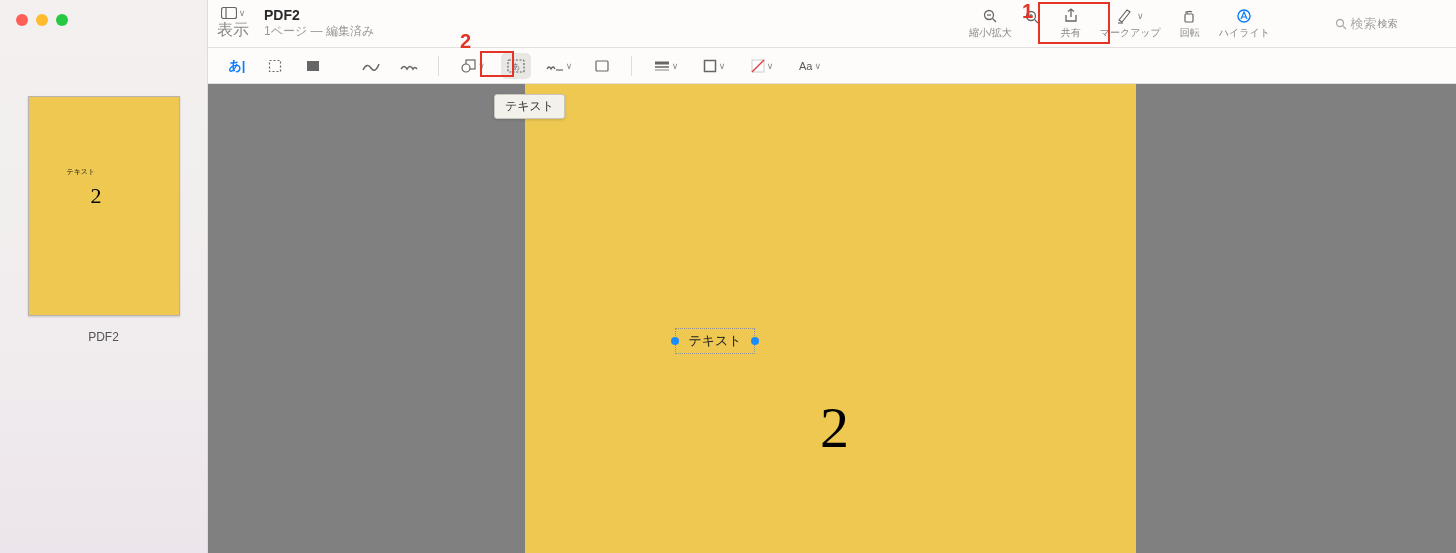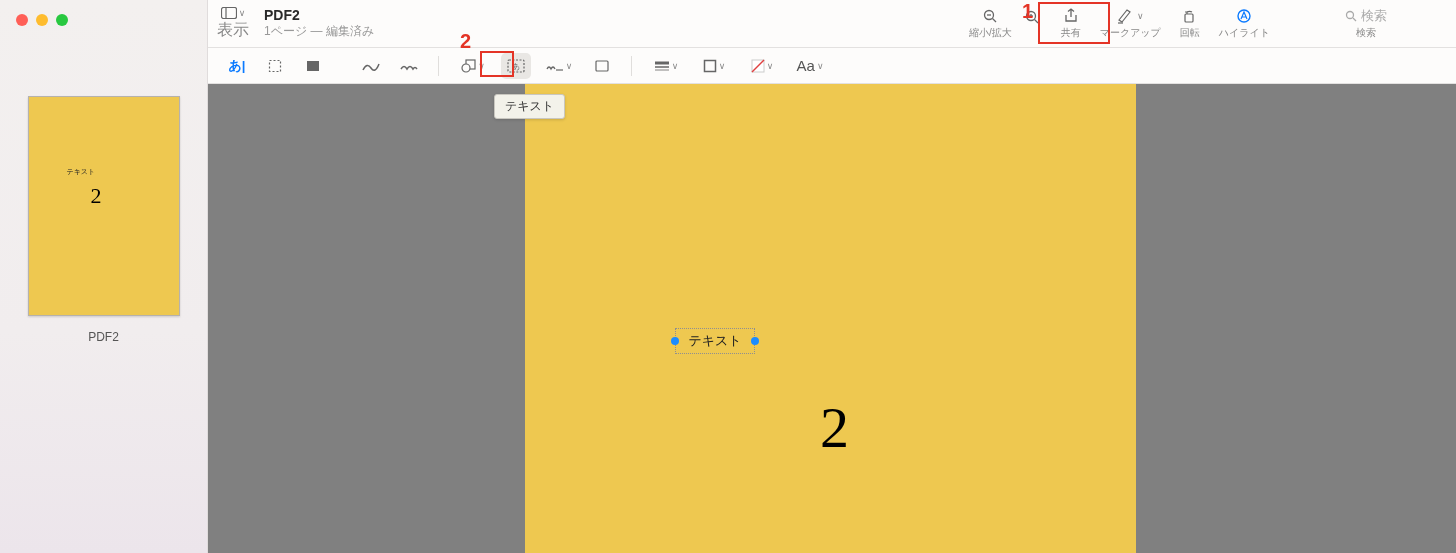--- a/index.html
+++ b/index.html
@@ -23,21 +23,21 @@
   .view-btn .lbl { font-size: 16px; color: #888; }
   .title-block { margin-left: 6px; }
   .title-block .name { font-size: 14px; font-weight: 600; color: #2a2a2a; }
   .title-block .sub { font-size: 12px; color: #999; }
   .spacer { flex: 1; }
   .tool-group { display: flex; height: 100%; }
   .tool { display: flex; flex-direction: column; align-items: center; justify-content: center; min-width: 46px; padding: 0 6px; gap: 1px; position: relative; }
   .tool .ic { color: #666; font-size: 16px; height: 18px; display: flex; align-items: center; }
   .tool .lbl { font-size: 10px; color: #888; white-space: nowrap; }
   .tool.markup .ic { color: #0a7aff; }
-  .search-wrap { display: flex; flex-direction: column; align-items: center; justify-content: center; min-width: 180px; padding: 0 14px; gap: 1px; }
+  .search-wrap { display: flex; align-items: center; justify-content: center; min-width: 180px; padding: 0 14px; gap: 1px; }
   .search-field { display: flex; align-items: center; gap: 4px; color: #aaa; font-size: 13px; height: 18px; }
   .search-field .mag { font-size: 13px; }
   .search-wrap .lbl { font-size: 10px; color: #888; }
   .markbar { height: 36px; border-bottom: 1px solid #e3e1e0; background: #fdfcfb; display: flex; align-items: center; padding: 0 14px; gap: 8px; }
   .mbtn { width: 30px; height: 26px; border-radius: 5px; display: flex; align-items: center; justify-content: center; color: #555; font-size: 15px; position: relative; }
   .mbtn.sel { color: #0a7aff; }
   .mbtn .caret { font-size: 9px; margin-left: 2px; color: #888; }
   .mbtn.wide { width: 40px; }
   .sep { width: 1px; height: 20px; background: #e0dedc; margin: 0 6px; }
   .red-box { position: absolute; border: 2px solid #E43426; pointer-events: none; }
@@ -252,21 +252,21 @@
       <div class="mbtn wide">
           <span>
             <svg width="14" height="14" viewBox="0 0 14 14">
               <rect x="1" y="1" width="12" height="12" fill="#fff" stroke="#ccc" stroke-width="1"></rect>
               <line x1="1" y1="13" x2="13" y2="1" stroke="#e04040" stroke-width="1.5"></line>
             </svg>
           </span>
           <span class="caret">∨</span>
         </div>
       <div class="mbtn wide">
-          <span style="font-size:15px;color:#555">Aa</span>
+          <span style="font-size:11px;color:#555">Aa</span>
           <span class="caret">∨</span>
         </div>
     </div>
 
     <div class="canvas-wrap">
       <div class="page">
         <div class="textbox">
           <span class="handle l"></span>
           <span>テキスト</span>
           <span class="handle r"></span>

